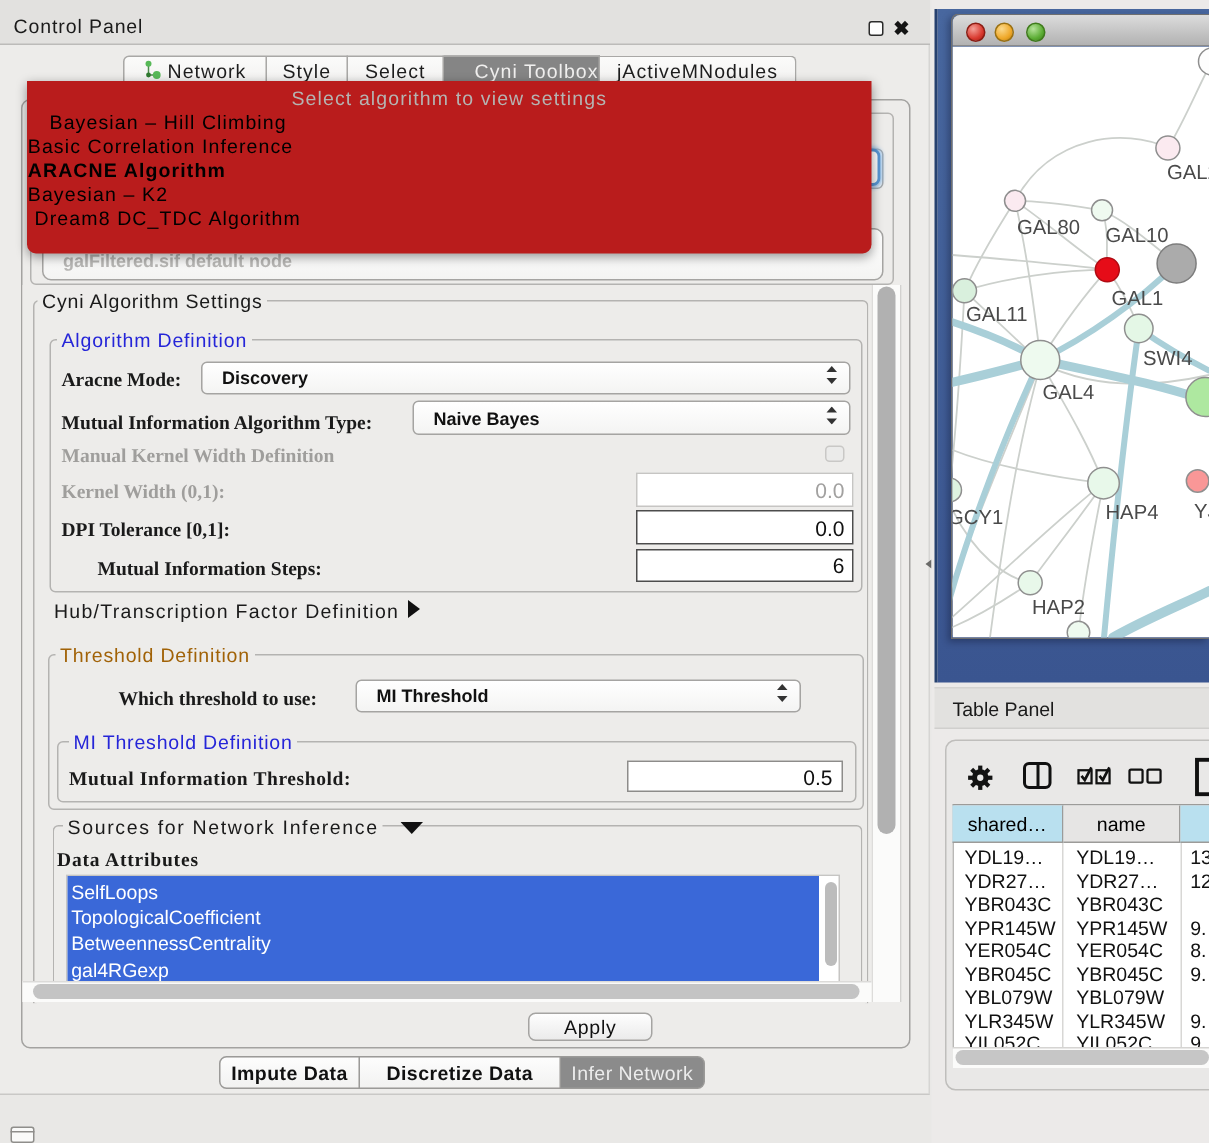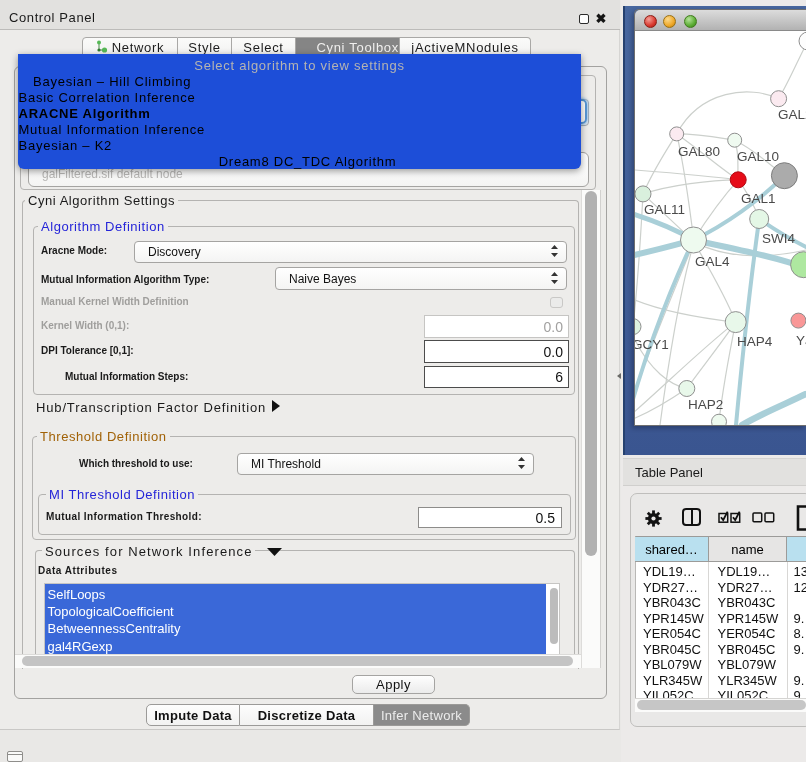--- a/index.html
+++ b/index.html
@@ -1,25 +1,25 @@
 <!DOCTYPE html>
 <html><head>
 <meta charset="utf-8">
 <style>
   html,body{margin:0;padding:0;}
   body{width:806px;height:762px;overflow:hidden;position:relative;
        background:#e9e8e6;font-family:"Liberation Sans",sans-serif;
        -webkit-font-smoothing:antialiased;}
   .abs{position:absolute;}
   .lbl{position:absolute;font-size:13px;color:#1a1a1a;white-space:nowrap;}
-  .blbl{position:absolute;font-size:10px;font-weight:bold;color:#1a1a1a;white-space:nowrap;}
+  .blbl{position:absolute;font-size:13px;font-weight:bold;color:#1a1a1a;white-space:nowrap;font-family:Liberation Serif, serif;}
   .gbox{position:absolute;border:1px solid #b4b3b1;border-radius:4px;}
   .gcap{position:absolute;font-size:13px;letter-spacing:0.55px;background:#edecea;padding:0 3px;white-space:nowrap;}
   .combo{position:absolute;background:linear-gradient(#ffffff,#f4f4f3);
-         border:1px solid #a5a4a2;border-radius:4px;}
+         border:1px solid #a5a4a2;border-radius:4px;font-weight:bold;}
   .combo .ct{position:absolute;left:13px;top:0;bottom:0;display:flex;align-items:center;
              font-size:12px;color:#111;}
   .carr{position:absolute;right:7px;top:50%;transform:translateY(-50%);}
   .tfield{position:absolute;background:#fff;font-size:14px;color:#111;
           display:flex;align-items:center;justify-content:flex-end;padding-right:5px;box-sizing:border-box;}
 </style>
 </head>
 <body>
 
 <div class="abs" id="win" style="left:0;top:2;width:620px;height:730px;background:#edecea;border-right:1px solid #d6d5d3;border-bottom:1px solid #c9c8c6;box-sizing:border-box;"></div>
@@ -136,28 +136,27 @@
 <div class="abs" style="left:22px;top:656px;width:551px;height:10px;border-radius:5px;background:#c4c4c4;"></div>
 
 <div class="abs" style="left:352px;top:675px;width:83px;height:19px;border:1px solid #a5a4a2;border-radius:5px;background:linear-gradient(#fefefe,#ebebeb);display:flex;align-items:center;justify-content:center;font-size:13px;letter-spacing:0.5px;color:#111;box-sizing:border-box;">Apply</div>
 
 <div class="abs" id="bottabs" style="left:146px;top:704px;height:22px;display:flex;">
     <div style="box-sizing: border-box; height: 22px; line-height: 21px; text-align: center; font-size: 13px; font-weight: bold; letter-spacing: 0.3px; border: 1px solid rgb(155, 154, 152); width: 94px; background: linear-gradient(rgb(253, 253, 253), rgb(242, 242, 241)); color: rgb(17, 17, 17); border-radius: 5px 0px 0px 5px;">Impute Data</div>
     <div style="box-sizing: border-box; height: 22px; line-height: 21px; text-align: center; font-size: 13px; font-weight: bold; letter-spacing: 0.3px; border-top: 1px solid rgb(155, 154, 152); border-right: 1px solid rgb(155, 154, 152); border-bottom: 1px solid rgb(155, 154, 152); border-image: initial; border-left: none; width: 134px; background: linear-gradient(rgb(253, 253, 253), rgb(242, 242, 241)); color: rgb(17, 17, 17);">Discretize Data</div>
     <div style="box-sizing: border-box; height: 22px; line-height: 21px; text-align: center; font-size: 13px; letter-spacing: 0.3px; border-top: 1px solid rgb(155, 154, 152); border-right: 1px solid rgb(155, 154, 152); border-bottom: 1px solid rgb(155, 154, 152); border-image: initial; border-left: none; width: 96px; background: rgb(139, 139, 139); color: rgb(236, 236, 236); font-weight: normal; border-radius: 0px 5px 5px 0px;">Infer Network</div>
   </div>
 
-<div class="abs" id="popup" style="left:18px;top:54px;width:563px;height:115px;background:#1d4ed8;border-radius:0 0 6px 6px;box-shadow:0 2px 7px rgba(0,0,0,0.4);font-size:13px;letter-spacing:0.75px;">
+<div class="abs" id="popup" style="left:18px;top:54px;width:563px;height:115px;background:#b91c1c;border-radius:0 0 6px 6px;box-shadow:0 2px 7px rgba(0,0,0,0.4);font-size:13px;letter-spacing:0.75px;">
   <div style="height:16px;margin-top:4px;line-height:16px;text-align:center;color:#b5b4b2;">Select algorithm to view settings</div>
   <div style="height:16px;line-height:16px;padding-left:15px;">Bayesian – Hill Climbing</div>
   <div style="height:16px;line-height:16px;padding-left:0.5px;">Basic Correlation Inference</div>
   <div style="height:16px;line-height:16px;padding-left:0.5px;font-weight:bold;">ARACNE Algorithm</div>
-  <div style="height:16px;line-height:16px;padding-left:0.5px;">Mutual Information Inference</div>
   <div style="height:16px;line-height:16px;padding-left:0.5px;">Bayesian – K2</div>
-  <div style="height:16px;line-height:16px;padding-left:16px;text-align:center;">Dream8 DC_TDC Algorithm</div>
+  <div style="height:16px;line-height:16px;padding-left:5px;">Dream8 DC_TDC Algorithm</div>
 </div>
 
 <div class="abs" style="left:617px;top:373px;width:0;height:0;border-top:3px solid transparent;border-bottom:3px solid transparent;border-right:4.5px solid #6a6a68;"></div>
 
 <div class="abs" style="left:7px;top:751px;width:16px;height:11px;border:1.5px solid #8f8e8b;border-radius:2px;background:#fafaf9;box-sizing:border-box;"></div>
 <div class="abs" style="left:7px;top:754px;width:16px;height:1px;background:#8f8e8b;"></div>
 
 <div class="abs" style="left:621px;top:0;width:185px;height:762px;background:#eceae9;"></div>
 
 <div class="abs" style="left:623px;top:6px;width:183px;height:449px;background:linear-gradient(#48679f,#3a5590);border-left:2px solid #26416f;box-sizing:border-box;"></div>

